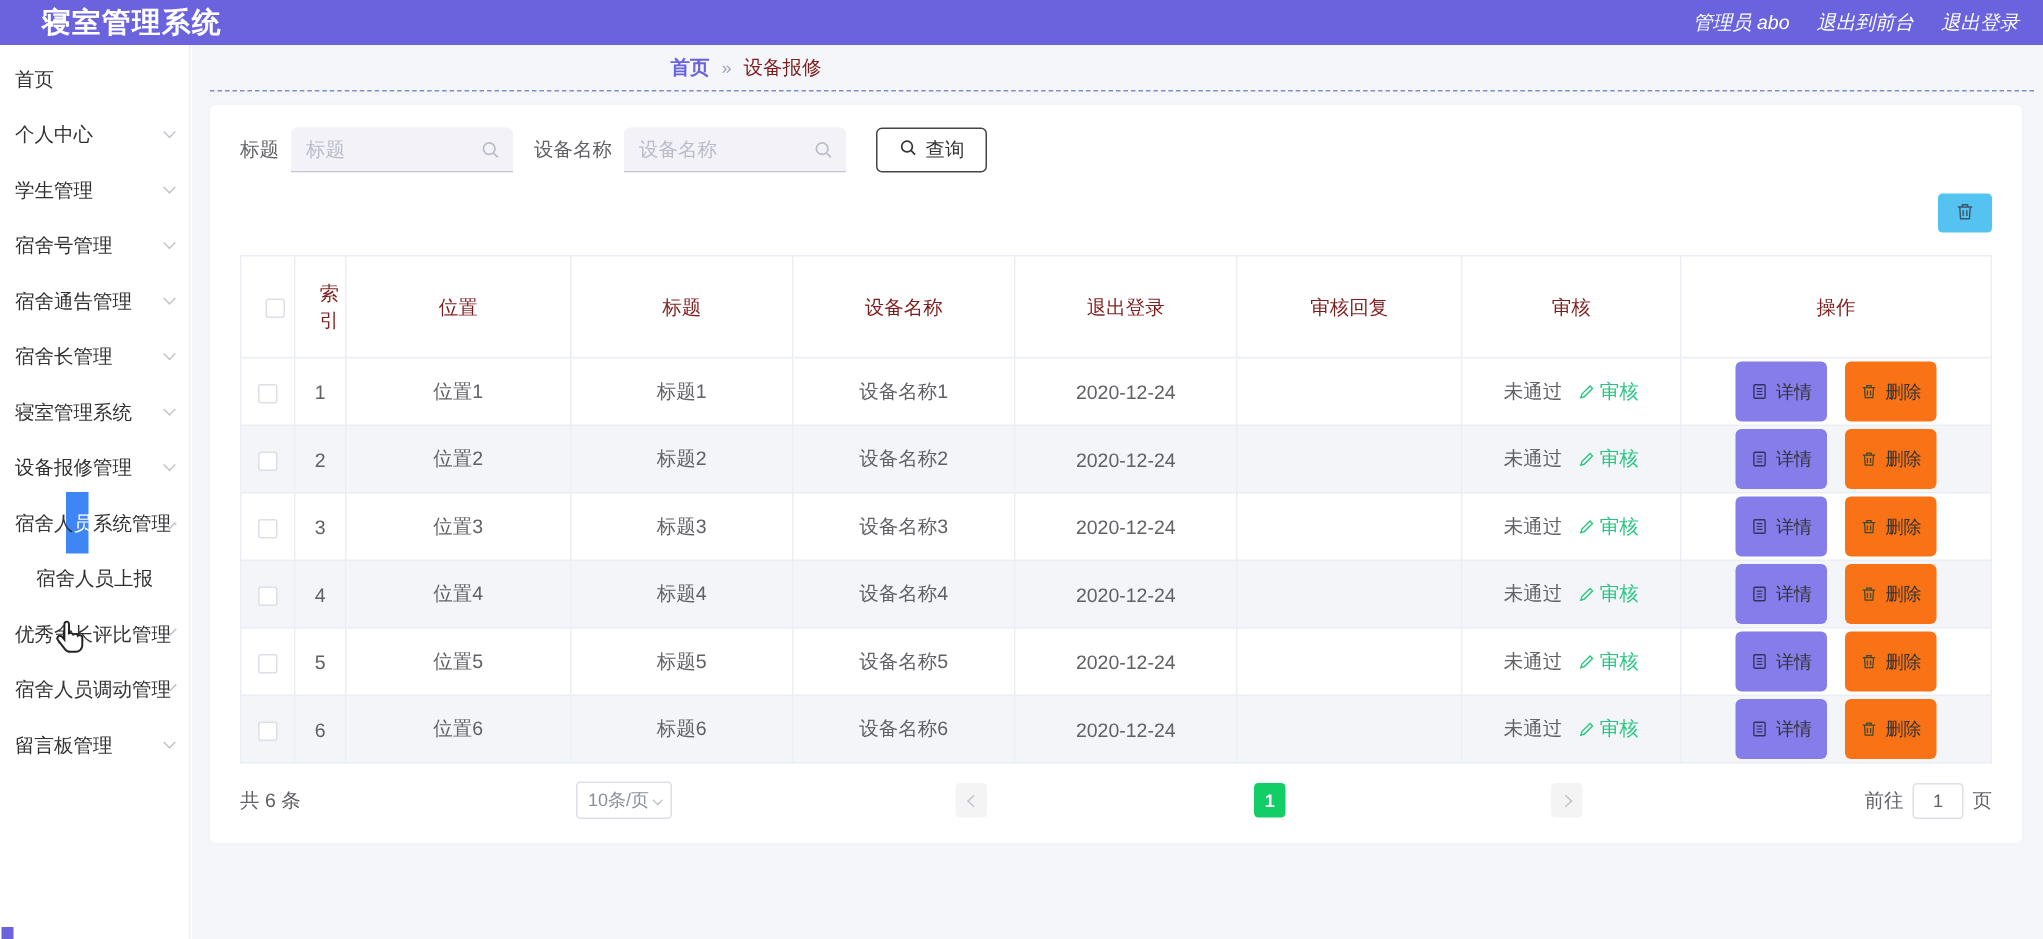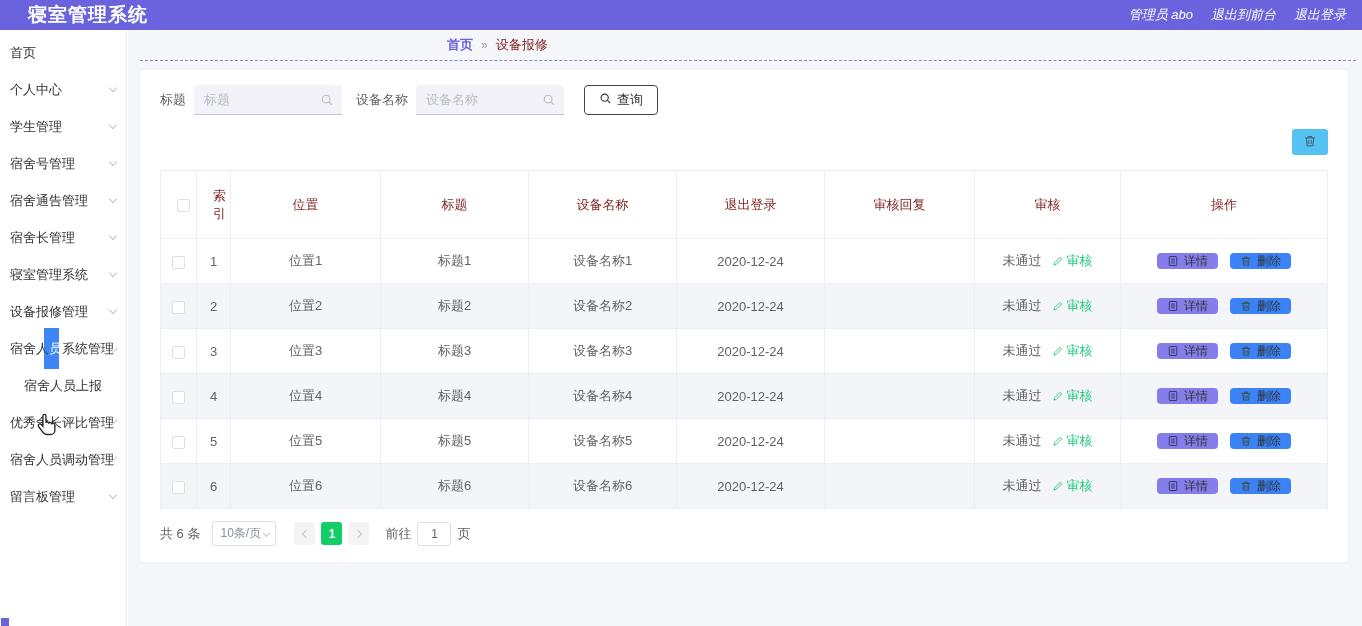--- a/index.html
+++ b/index.html
@@ -60,28 +60,28 @@
   table { width:100%; border-collapse:collapse; table-layout:fixed; margin-top:15px; }
   th, td { border:1px solid #ebeef5; font-weight:normal; text-align:center; vertical-align:middle; }
   th { height:44px; font-size:13px; color:#7f1d1d; line-height:1.35; padding:16px; }
   td { height:45px; font-size:13px; color:#606266; }
   tr.stripe td { background:#f4f5f9; }
   .cbx { display:inline-block; width:13px; height:13px; border:1px solid #dcdfe6; border-radius:2px;
          background:#fff; cursor:pointer; vertical-align:middle; }
   .audit-cell { display:flex; align-items:center; justify-content:center; gap:10px; }
   .audit-link { color:#22c77d; font-size:13px; display:inline-flex; align-items:center; gap:3px; cursor:pointer; }
   .row-btns { display:flex; align-items:center; justify-content:center; gap:12px; }
-  .btn-detail, .btn-del { height:16px; border:none; border-radius:4px; padding:0 10px;
+  .btn-detail, .btn-del { height:40px; border:none; border-radius:4px; padding:0 10px;
                           display:inline-flex; align-items:center; gap:5px; font-size:12px;
                           color:#333; cursor:pointer; font-family:inherit; }
   .btn-detail { background:#847dea; }
-  .btn-del { background:#3b82f6; }
-
-  
-  .pager { display:flex; align-items:center; margin-top:12px; font-size:13px; color:#606266; }
+  .btn-del { background:#f97316; }
+
+  
+  .pager { display:flex; align-items:center; margin-top:12px; font-size:13px; color:#606266;justify-content:space-between; }
   .pager .total { margin-right:12px; }
   .psel { position:relative; width:64px; height:25px; border:1px solid #dcdfe6; border-radius:3px;
           display:flex; align-items:center; padding-left:7px; font-size:12px; color:#8a8f99;
           margin-right:18px; cursor:pointer; }
   .psel .caret { position:absolute; right:6px; top:9px; width:5px; height:5px;
                  border-right:1.3px solid #c0c4cc; border-bottom:1.3px solid #c0c4cc; transform:rotate(45deg); }
   .pbtn { width:21px; height:23px; border-radius:3px; background:#f4f4f5; display:flex;
           align-items:center; justify-content:center; margin-right:6px; cursor:pointer; }
   .pbtn .arr { width:6px; height:6px; border-left:1.5px solid #c0c4cc; border-bottom:1.5px solid #c0c4cc; }
   .pbtn .arr.l { transform:rotate(45deg); margin-left:2px; }

